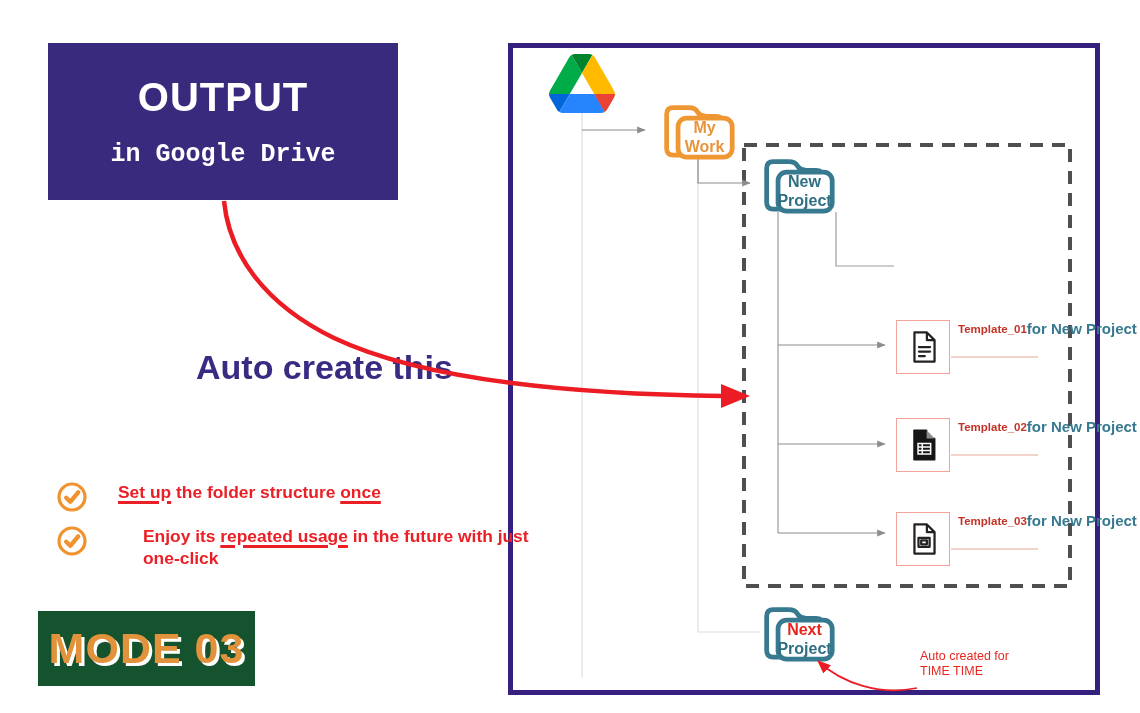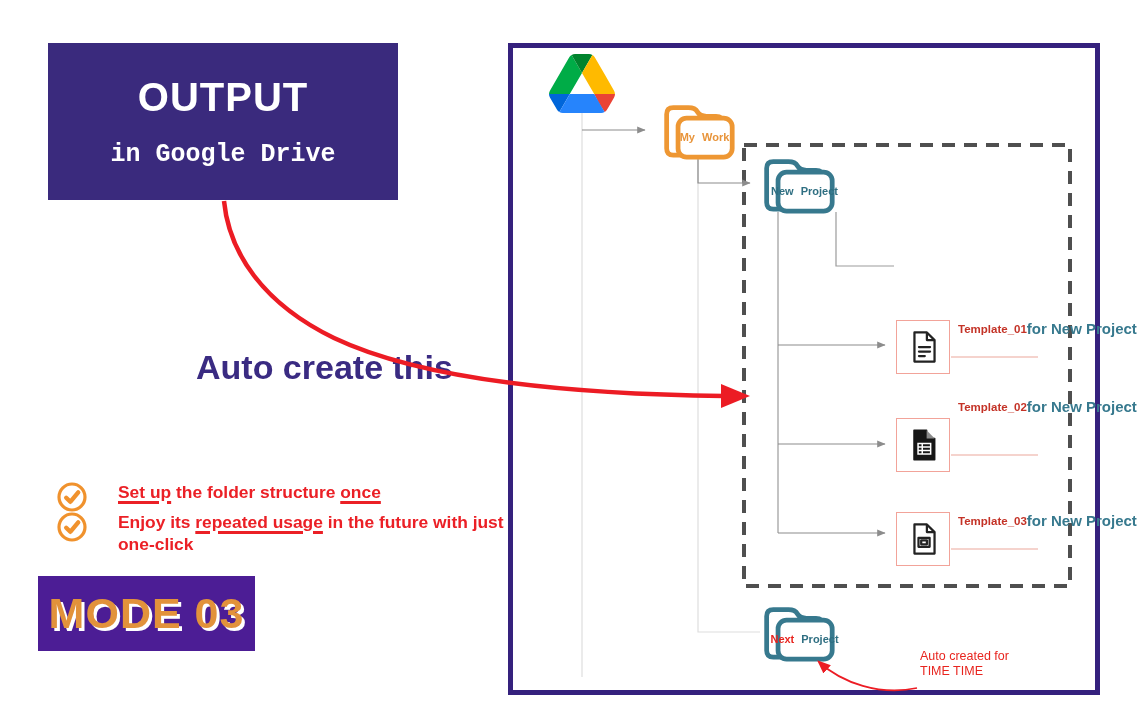--- a/index.html
+++ b/index.html
@@ -10,34 +10,34 @@
   
   .output-box{left:48px;top:43px;width:350px;height:157px;background:#3A2A7D;
               display:flex;flex-direction:column;align-items:center;justify-content:center;gap:20px;}
   .output-title{color:#ffffff;font-weight:bold;font-size:40px;letter-spacing:1px;}
   .output-sub{color:#ffffff;font-weight:bold;font-size:25px;font-family:Liberation Mono, monospace;}
   .auto-create{left:196px;top:348px;color:#3A2B82;font-weight:bold;font-size:34px;}
   .check-item{position:absolute;left:56px;display:flex;margin-top:48px;}
   .check-icon{width:32px;height:32px;flex:0 0 32px;}
   .check-text{margin-left:30px;width:405px;color:#EB2026;font-weight:bold;font-size:17.4px;line-height:22px;}
   .check-text .u{text-decoration:underline;text-decoration-thickness:2.5px;text-underline-offset:3px;}
-  .mode-badge{left:38px;top:576px;width:217px;height:75px;background:#4c1d95;
+  .mode-badge{left:38px;top:611px;width:217px;height:75px;background:#14532d;
               display:flex;align-items:center;justify-content:center;}
   .mode-label{color:#E2923B;font-weight:900;font-size:43px;letter-spacing:1px;
               text-shadow:3px 3px 0 #ffffff;}
 
   
   .panel-border{left:508px;top:43px;width:592px;height:652px;border:5px solid #35217D;box-sizing:border-box;}
   svg.layer{position:absolute;left:0;top:0;width:1140px;height:713px;pointer-events:none;}
 
   .folder{position:absolute;width:76px;height:61px;}
   .folder svg{position:absolute;left:0;top:0;}
   .folder-label{position:absolute;left:17px;top:17px;width:55px;height:40px;display:flex;
-                align-items:center;justify-content:center;
-                font-weight:bold;font-size:11px;line-height:12px;text-align:center;gap:7px;}
+                flex-direction:column;align-items:center;justify-content:center;
+                font-weight:bold;font-size:16px;line-height:12px;text-align:center;gap:7px;}
   .f-orange .folder-label{color:#E8943A;}
   .f-teal .folder-label{color:#2F6F82;}
   .f-purple .folder-label{color:#2B2456;}
   .lbl-red{color:#E8251F;}
 
   .tpl{position:absolute;width:54px;height:54px;border:1.5px solid #F2A399;background:#ffffff;
        box-sizing:border-box;display:flex;align-items:center;justify-content:center;}
   .tpl svg{width:36px;height:36px;}
   .tpl-label{position:absolute;display:flex;flex-direction:row;}
   .tpl-title{color:#C43327;font-weight:bold;font-size:11.5px;line-height:14px;}
@@ -133,21 +133,21 @@
   <div class="tpl" style="left:896px;top:418px;">
     <svg viewBox="0 0 24 24">
       <path d="M6 2.2 H14.4 V7.6 H19.8 V21.8 H6 Z" fill="#161616" stroke="#161616" stroke-width="1" stroke-linejoin="round"></path>
       <path d="M14.4 2.2 L19.8 7.6 H14.4 Z" fill="#8b8b8b"></path>
       <g stroke="#ffffff" stroke-width="1" fill="none">
         <rect x="8.7" y="11" width="8.4" height="7"></rect>
         <path d="M8.7 13.3 H17.1 M8.7 15.6 H17.1 M11.5 11 V18"></path>
       </g>
     </svg>
   </div>
-  <div class="tpl-label" style="left:958px;top:400px;">
+  <div class="tpl-label" style="left:958px;top:420px;">
     <span class="tpl-title">Template_02</span>
     <span class="tpl-sub">for New Project</span>
   </div>
 
   <div class="tpl" style="left:896px;top:512px;">
     <svg viewBox="0 0 24 24">
       <path d="M6.3 2.3 H14.6 L19.7 7.4 V21.7 H6.3 Z" fill="#ffffff" stroke="#222222" stroke-width="1.5" stroke-linejoin="round"></path>
       <path d="M14.6 2.3 V7.4 H19.7" fill="none" stroke="#222222" stroke-width="1.5" stroke-linejoin="round"></path>
       <rect x="9" y="11.2" width="7.4" height="6" fill="none" stroke="#222222" stroke-width="1.5" stroke-linejoin="round"></rect>
       <rect x="10.8" y="12.9" width="3.8" height="2.6" fill="none" stroke="#222222" stroke-width="1.5" stroke-linejoin="round"></rect>
@@ -173,21 +173,21 @@
   <div class="check-item" style="top:433px;">
     <span class="check-icon">
       <svg viewBox="0 0 32 32" width="32" height="32">
         <circle cx="16" cy="16" r="13" stroke="#F0922D" stroke-width="3.2" fill="none"></circle>
         <path d="M10.2 16.8 L14.3 20.8 L22.2 11.4" stroke="#F0922D" stroke-width="4.4" fill="none" stroke-linecap="round" stroke-linejoin="round"></path>
       </svg>
     </span>
     <div class="check-text"><span class="u">Set up</span><span> the folder structure </span><span class="u">once</span></div>
   </div>
 
-  <div class="check-item" style="top:463px;">
+  <div class="check-item" style="top:477px;gap:25px;">
     <span class="check-icon">
       <svg viewBox="0 0 32 32" width="32" height="32">
         <circle cx="16" cy="16" r="13" stroke="#F0922D" stroke-width="3.2" fill="none"></circle>
         <path d="M10.2 16.8 L14.3 20.8 L22.2 11.4" stroke="#F0922D" stroke-width="4.4" fill="none" stroke-linecap="round" stroke-linejoin="round"></path>
       </svg>
     </span>
     <div class="check-text"><span>Enjoy its </span><span class="u">repeated usage</span><span> in the future with just one-click</span></div>
   </div>
 
   <div class="abs mode-badge">

